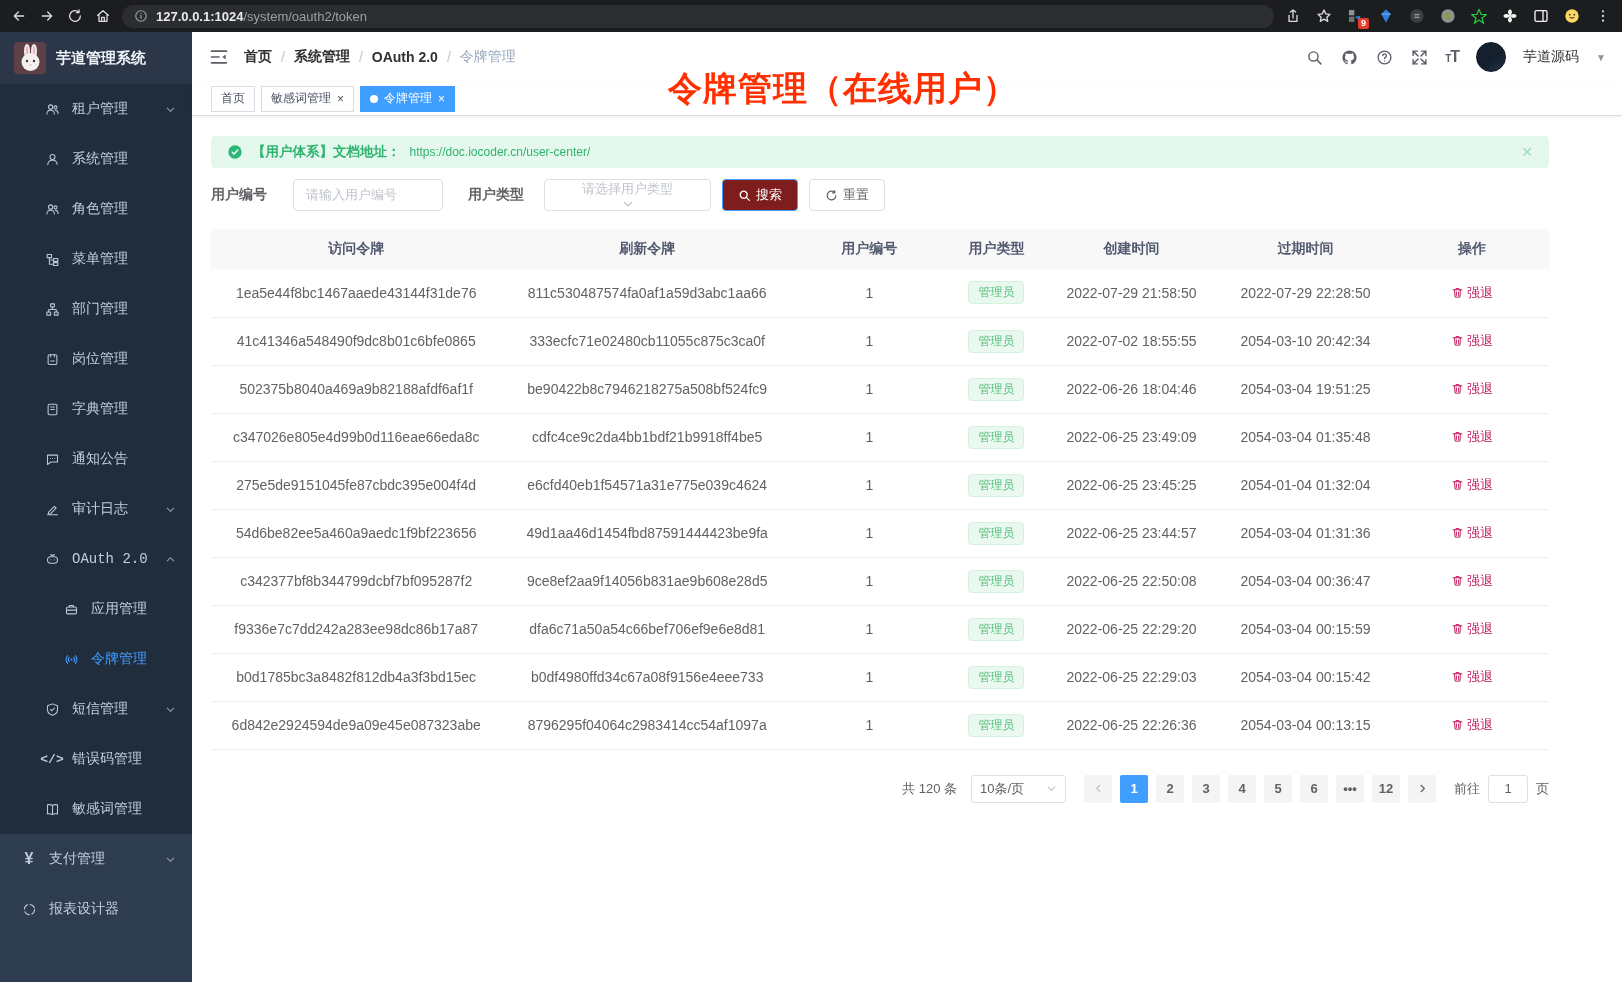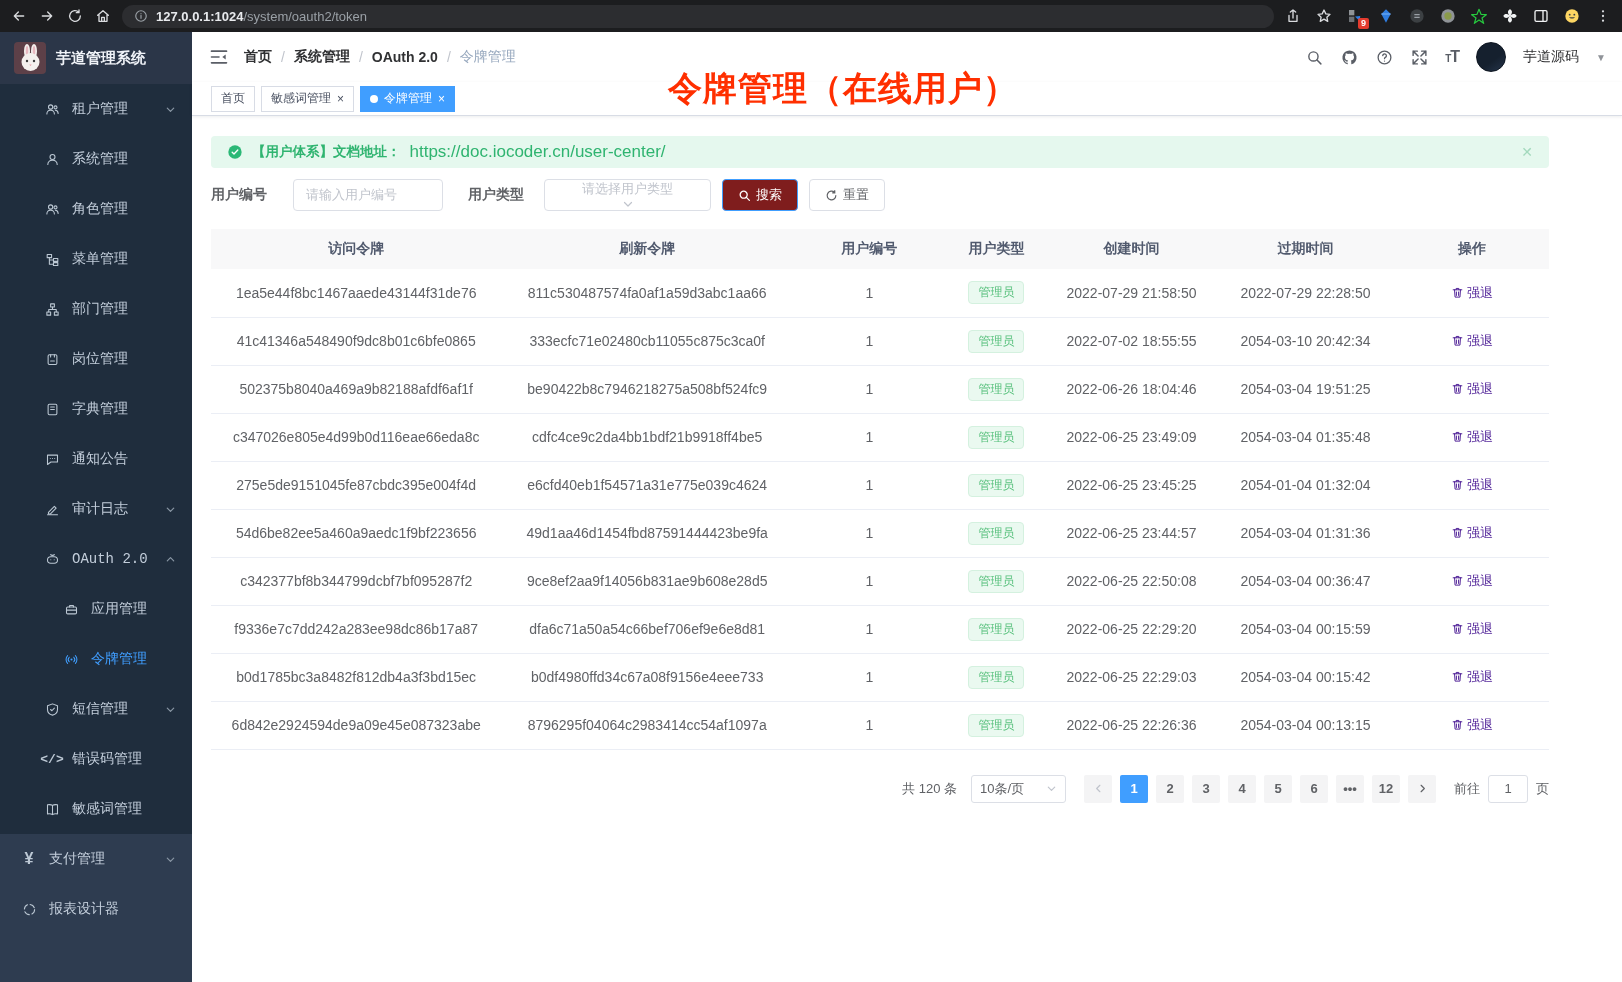--- a/index.html
+++ b/index.html
@@ -62,41 +62,41 @@
   .tag-tab { height:26px; display:inline-flex; align-items:center; gap:6px; padding:0 9px; border:1px solid #d8dce5; background:#fff; color:#495060; font-size:12px; cursor:pointer; white-space:nowrap; }
   .tag-tab .dot { width:8px; height:8px; border-radius:50%; background:#fff; display:none; }
   .tag-tab .close { font-size:12px; line-height:1; }
   .tag-tab.active { background:#409eff; border-color:#409eff; color:#fff; }
   .tag-tab.active .dot { display:inline-block; }
 
   
   .content { padding-left:19px; width:1357px; }
   .alert { margin-top:20px; width:1338px; height:32px; background:#e5f8ee; border-radius:4px; display:flex; align-items:center; gap:9px; padding:0 16px; position:relative; }
   .alert .a-text { color:#2fb470; font-size:13.5px; font-weight:600; }
-  .alert .a-link { color:#2fb470; font-size:17px; cursor:pointer; }
+  .alert .a-link { color:#2fb470; font-size:12px; cursor:pointer; }
   .alert .a-close { position:absolute; right:16px; color:#a3d9bd; font-size:14px; cursor:pointer; }
   .alert .a-ic { display:flex; } .alert .a-ic svg { width:16px; height:16px; }
 
   .filter-row { margin-top:11px; display:flex; align-items:center; height:32px; }
   .f-label { font-size:14px; font-weight:700; color:#606266; }
   .f-input, .f-select { height:32px; border:1px solid #dcdfe6; border-radius:4px; display:flex; align-items:center; padding:0 12px; font-size:13px; color:#c0c4cc; background:#fff; cursor:text; }
   .f-input { width:150px; margin-left:26px; }
   .f-select { width:167px; margin-left:20px; justify-content:space-between; cursor:pointer;flex-direction:column; }
   .f-select .chev-d { color:#c0c4cc; display:flex; } .f-select .chev-d svg{ width:12px; height:12px; }
   .f-label.second { margin-left:25px; }
   .btn { height:32px; border-radius:4px; display:inline-flex; align-items:center; gap:5px; font-size:13px; padding:0 15px; cursor:pointer; }
   .btn svg { width:13px; height:13px; }
   .btn-primary { background:#7f1d1d; border:1px solid #409eff; color:#fff; margin-left:11px; }
   .btn-plain { background:#fff; border:1px solid #dcdfe6; color:#606266; margin-left:11px; }
 
   table.grid { margin-top:18px; width:1338px; border-collapse:collapse; table-layout:fixed; }
   table.grid th { background:#f8f8f9; height:40px; font-size:14px; font-weight:700; color:#515a6e; text-align:center; }
   table.grid td { height:48px; font-size:14px; color:#606266; text-align:center; border-bottom:1px solid #ebeef5; white-space:nowrap; overflow:hidden; }
   .tag-success { display:inline-block; padding:2px 9px; font-size:12px; border-radius:4px; background:#eaf9f0; border:1px solid #d4f1df; color:#57c07c; }
-  .link-danger { color:#4c1d95; font-size:13px; cursor:pointer; display:inline-flex; align-items:center; gap:3px; }
+  .link-danger { color:#be185d; font-size:13px; cursor:pointer; display:inline-flex; align-items:center; gap:3px; }
   .link-danger svg { width:13px; height:13px; }
 
   .pagination { margin-top:25px; width:1338px; display:flex; align-items:center; justify-content:flex-end; font-size:13px; color:#606266; }
   .pg-total { margin-right:14px; }
   .pg-size { width:95px; height:28px; border:1px solid #dcdfe6; border-radius:3px; display:flex; align-items:center; justify-content:space-between; padding:0 8px; color:#606266; cursor:pointer; margin-right:14px; }
   .pg-size .chev-d{ display:flex; color:#c0c4cc; } .pg-size .chev-d svg{ width:11px; height:11px; }
   .pg-btn { min-width:28px; height:28px; margin:0 4px; border-radius:2px; background:#f4f4f5; display:inline-flex; align-items:center; justify-content:center; font-weight:700; color:#606266; cursor:pointer; padding:0 4px; }
   .pg-btn.active { background:#409eff; color:#fff; }
   .pg-btn.nav svg { width:11px; height:11px; }
   .pg-btn.disabled { color:#c0c4cc; cursor:default; }

